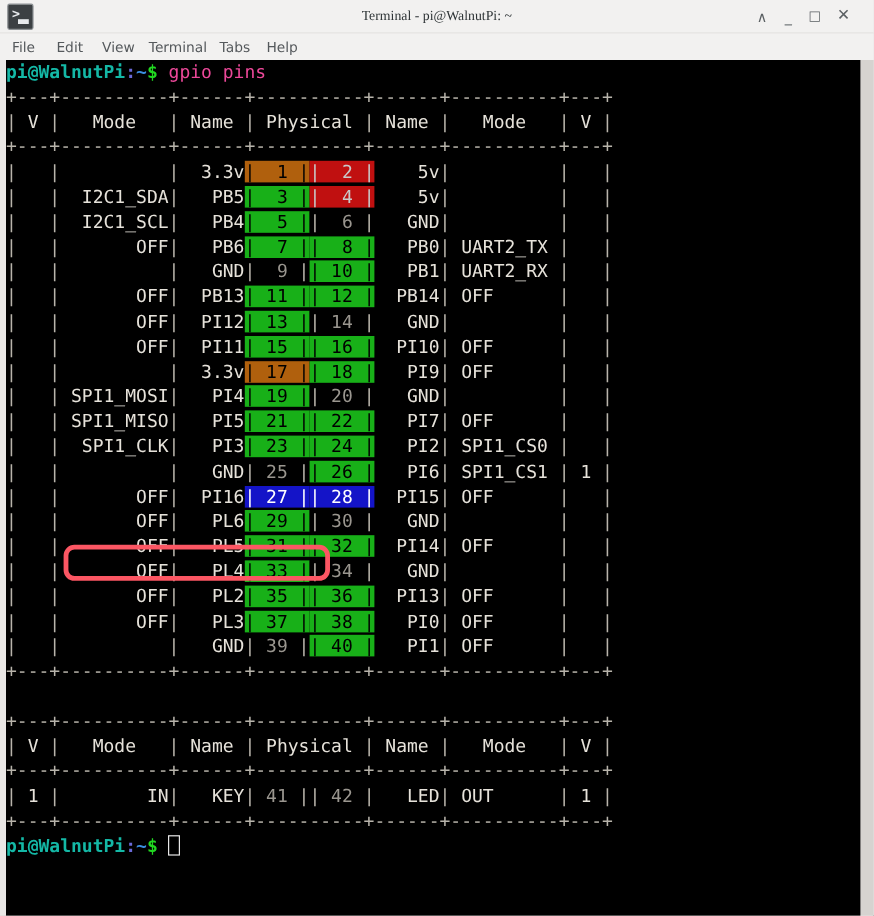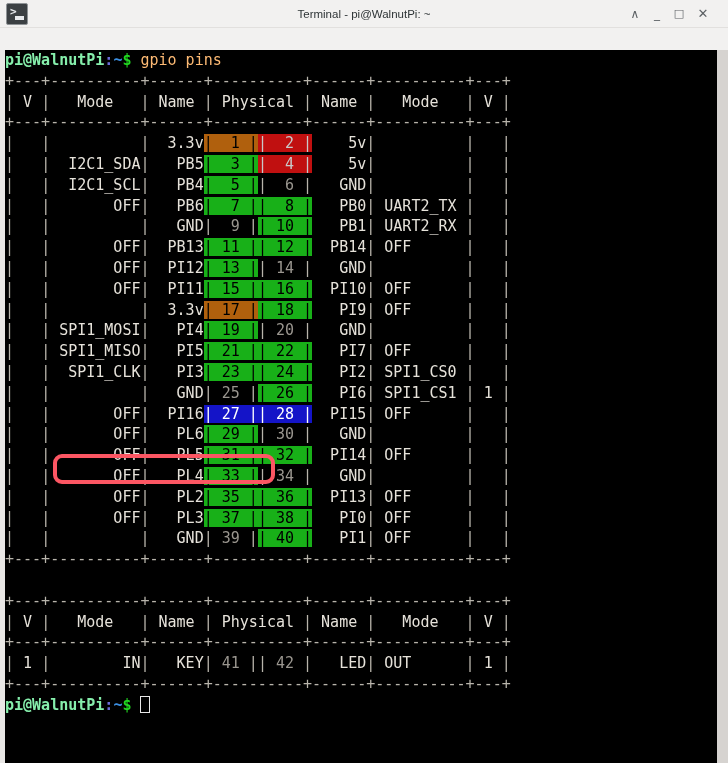--- a/index.html
+++ b/index.html
@@ -60,21 +60,21 @@
   }
   #window-title {
     position: absolute;
     left: 0; top: 0;
     width: 728px;
     height: 28px;
     line-height: 28px;
     text-align: center;
     font-size: 11.5px;
     color: #2e3436;
-    font-family: Liberation Sans, sans-serif;
+    font-family: Liberation Serif, serif;
     pointer-events: none;
   }
   .wbtn {
     position: absolute;
     top: 5px;
     width: 18px; height: 18px;
     color: #5c6164;
     font-size: 12px;
     line-height: 18px;
     text-align: center;
@@ -158,25 +158,25 @@
   .c-dim        { color: #9a968f; }
 
   
   .bg-green  { background: #18b018; color: #000000; }
   .bg-brown  { background: #b0600d; color: #000000; }
   .bg-red    { background: #c01010; color: #c9c9c9; }
   .bg-blue   { background: #1414c8; color: #ffffff; }
   .bg-black  { background: #000000; }
 
   
-  .p-user  { color: #86efac; font-weight: bold; }
+  .p-user  { color: #14b8a6; font-weight: bold; }
   .p-colon { color: #6a6ad8; font-weight: bold; }
   .p-path  { color: #3b8ee0; font-weight: bold; }
   .p-dollar{ color: #21d821; font-weight: bold; }
-  .p-cmd   { color: #fdba74; }
+  .p-cmd   { color: #ec4899; }
 
   
   #cursor {
     display: inline-block;
     width: 9.3px;
     height: 17px;
     border: 1.5px solid #e8e8e8;
     box-sizing: border-box;
     vertical-align: -3px;
   }
@@ -204,20 +204,28 @@
       <span class="glyph">&gt;</span>
       <span class="bar"></span>
     </div>
     <div id="window-title">Terminal - pi@WalnutPi: ~</div>
     <div class="wbtn" id="btn-shade">∧</div>
     <div class="wbtn" id="btn-min">_</div>
     <div class="wbtn" id="btn-max">□</div>
     <div class="wbtn" id="btn-close">✕</div>
   </div>
 
+  <div id="menubar">
+      <div class="menu-item" style="left: 10px;">File</div>
+      <div class="menu-item" style="left: 47px;">Edit</div>
+      <div class="menu-item" style="left: 85px;">View</div>
+      <div class="menu-item" style="left: 124px;">Terminal</div>
+      <div class="menu-item" style="left: 183px;">Tabs</div>
+      <div class="menu-item" style="left: 222px;">Help</div>
+    </div>
 
   <div id="terminal-frame">
     <div id="scrollbar">
       <div id="scroll-thumb"></div>
     </div>
     <div id="terminal">
       <div id="screen"><div class="line"><span class="seg p-user">pi@WalnutPi</span><span class="seg p-colon">:</span><span class="seg p-path">~</span><span class="seg p-dollar">$</span><span class="seg "> </span><span class="seg p-cmd">gpio pins</span></div><div class="line"><span class="seg c-grey">+---+----------+------+----------+------+----------+---+</span></div><div class="line"><span class="seg c-grey">|</span><span class="seg c-white"> V </span><span class="seg c-grey">|</span><span class="seg c-white">   Mode   </span><span class="seg c-grey">|</span><span class="seg c-white"> Name </span><span class="seg c-grey">|</span><span class="seg c-white"> Physical </span><span class="seg c-grey">|</span><span class="seg c-white"> Name </span><span class="seg c-grey">|</span><span class="seg c-white">   Mode   </span><span class="seg c-grey">|</span><span class="seg c-white"> V </span><span class="seg c-grey">|</span></div><div class="line"><span class="seg c-grey">+---+----------+------+----------+------+----------+---+</span></div><div class="line"><span class="seg c-grey">|</span><span class="seg c-white">   </span><span class="seg c-grey">|</span><span class="seg c-white">          </span><span class="seg c-grey">|</span><span class="seg c-white">  3.3v</span><span class="seg bg-brown"><span class="">|</span><span class="">  1</span><span class=""> |</span></span><span class="seg bg-red"><span class="">|</span><span class="">  2</span><span class=""> |</span></span><span class="seg c-white">    5v</span><span class="seg c-grey">|</span><span class="seg c-white">          </span><span class="seg c-grey">|</span><span class="seg c-white">   </span><span class="seg c-grey">|</span></div><div class="line"><span class="seg c-grey">|</span><span class="seg c-white">   </span><span class="seg c-grey">|</span><span class="seg c-white">  I2C1_SDA</span><span class="seg c-grey">|</span><span class="seg c-white">   PB5</span><span class="seg bg-green"><span class="">|</span><span class="">  3</span><span class=""> |</span></span><span class="seg bg-red"><span class="">|</span><span class="">  4</span><span class=""> |</span></span><span class="seg c-white">    5v</span><span class="seg c-grey">|</span><span class="seg c-white">          </span><span class="seg c-grey">|</span><span class="seg c-white">   </span><span class="seg c-grey">|</span></div><div class="line"><span class="seg c-grey">|</span><span class="seg c-white">   </span><span class="seg c-grey">|</span><span class="seg c-white">  I2C1_SCL</span><span class="seg c-grey">|</span><span class="seg c-white">   PB4</span><span class="seg bg-green"><span class="">|</span><span class="">  5</span><span class=""> |</span></span><span class="seg bg-black"><span class="c-grey">|</span><span class="c-dim">  6</span><span class="c-grey"> |</span></span><span class="seg c-white">   GND</span><span class="seg c-grey">|</span><span class="seg c-white">          </span><span class="seg c-grey">|</span><span class="seg c-white">   </span><span class="seg c-grey">|</span></div><div class="line"><span class="seg c-grey">|</span><span class="seg c-white">   </span><span class="seg c-grey">|</span><span class="seg c-white">       OFF</span><span class="seg c-grey">|</span><span class="seg c-white">   PB6</span><span class="seg bg-green"><span class="">|</span><span class="">  7</span><span class=""> |</span></span><span class="seg bg-green"><span class="">|</span><span class="">  8</span><span class=""> |</span></span><span class="seg c-white">   PB0</span><span class="seg c-grey">|</span><span class="seg c-white"> UART2_TX </span><span class="seg c-grey">|</span><span class="seg c-white">   </span><span class="seg c-grey">|</span></div><div class="line"><span class="seg c-grey">|</span><span class="seg c-white">   </span><span class="seg c-grey">|</span><span class="seg c-white">          </span><span class="seg c-grey">|</span><span class="seg c-white">   GND</span><span class="seg bg-black"><span class="c-grey">|</span><span class="c-dim">  9</span><span class="c-grey"> |</span></span><span class="seg bg-green"><span class="">|</span><span class=""> 10</span><span class=""> |</span></span><span class="seg c-white">   PB1</span><span class="seg c-grey">|</span><span class="seg c-white"> UART2_RX </span><span class="seg c-grey">|</span><span class="seg c-white">   </span><span class="seg c-grey">|</span></div><div class="line"><span class="seg c-grey">|</span><span class="seg c-white">   </span><span class="seg c-grey">|</span><span class="seg c-white">       OFF</span><span class="seg c-grey">|</span><span class="seg c-white">  PB13</span><span class="seg bg-green"><span class="">|</span><span class=""> 11</span><span class=""> |</span></span><span class="seg bg-green"><span class="">|</span><span class=""> 12</span><span class=""> |</span></span><span class="seg c-white">  PB14</span><span class="seg c-grey">|</span><span class="seg c-white"> OFF      </span><span class="seg c-grey">|</span><span class="seg c-white">   </span><span class="seg c-grey">|</span></div><div class="line"><span class="seg c-grey">|</span><span class="seg c-white">   </span><span class="seg c-grey">|</span><span class="seg c-white">       OFF</span><span class="seg c-grey">|</span><span class="seg c-white">  PI12</span><span class="seg bg-green"><span class="">|</span><span class=""> 13</span><span class=""> |</span></span><span class="seg bg-black"><span class="c-grey">|</span><span class="c-dim"> 14</span><span class="c-grey"> |</span></span><span class="seg c-white">   GND</span><span class="seg c-grey">|</span><span class="seg c-white">          </span><span class="seg c-grey">|</span><span class="seg c-white">   </span><span class="seg c-grey">|</span></div><div class="line"><span class="seg c-grey">|</span><span class="seg c-white">   </span><span class="seg c-grey">|</span><span class="seg c-white">       OFF</span><span class="seg c-grey">|</span><span class="seg c-white">  PI11</span><span class="seg bg-green"><span class="">|</span><span class=""> 15</span><span class=""> |</span></span><span class="seg bg-green"><span class="">|</span><span class=""> 16</span><span class=""> |</span></span><span class="seg c-white">  PI10</span><span class="seg c-grey">|</span><span class="seg c-white"> OFF      </span><span class="seg c-grey">|</span><span class="seg c-white">   </span><span class="seg c-grey">|</span></div><div class="line"><span class="seg c-grey">|</span><span class="seg c-white">   </span><span class="seg c-grey">|</span><span class="seg c-white">          </span><span class="seg c-grey">|</span><span class="seg c-white">  3.3v</span><span class="seg bg-brown"><span class="">|</span><span class=""> 17</span><span class=""> |</span></span><span class="seg bg-green"><span class="">|</span><span class=""> 18</span><span class=""> |</span></span><span class="seg c-white">   PI9</span><span class="seg c-grey">|</span><span class="seg c-white"> OFF      </span><span class="seg c-grey">|</span><span class="seg c-white">   </span><span class="seg c-grey">|</span></div><div class="line"><span class="seg c-grey">|</span><span class="seg c-white">   </span><span class="seg c-grey">|</span><span class="seg c-white"> SPI1_MOSI</span><span class="seg c-grey">|</span><span class="seg c-white">   PI4</span><span class="seg bg-green"><span class="">|</span><span class=""> 19</span><span class=""> |</span></span><span class="seg bg-black"><span class="c-grey">|</span><span class="c-dim"> 20</span><span class="c-grey"> |</span></span><span class="seg c-white">   GND</span><span class="seg c-grey">|</span><span class="seg c-white">          </span><span class="seg c-grey">|</span><span class="seg c-white">   </span><span class="seg c-grey">|</span></div><div class="line"><span class="seg c-grey">|</span><span class="seg c-white">   </span><span class="seg c-grey">|</span><span class="seg c-white"> SPI1_MISO</span><span class="seg c-grey">|</span><span class="seg c-white">   PI5</span><span class="seg bg-green"><span class="">|</span><span class=""> 21</span><span class=""> |</span></span><span class="seg bg-green"><span class="">|</span><span class=""> 22</span><span class=""> |</span></span><span class="seg c-white">   PI7</span><span class="seg c-grey">|</span><span class="seg c-white"> OFF      </span><span class="seg c-grey">|</span><span class="seg c-white">   </span><span class="seg c-grey">|</span></div><div class="line"><span class="seg c-grey">|</span><span class="seg c-white">   </span><span class="seg c-grey">|</span><span class="seg c-white">  SPI1_CLK</span><span class="seg c-grey">|</span><span class="seg c-white">   PI3</span><span class="seg bg-green"><span class="">|</span><span class=""> 23</span><span class=""> |</span></span><span class="seg bg-green"><span class="">|</span><span class=""> 24</span><span class=""> |</span></span><span class="seg c-white">   PI2</span><span class="seg c-grey">|</span><span class="seg c-white"> SPI1_CS0 </span><span class="seg c-grey">|</span><span class="seg c-white">   </span><span class="seg c-grey">|</span></div><div class="line"><span class="seg c-grey">|</span><span class="seg c-white">   </span><span class="seg c-grey">|</span><span class="seg c-white">          </span><span class="seg c-grey">|</span><span class="seg c-white">   GND</span><span class="seg bg-black"><span class="c-grey">|</span><span class="c-dim"> 25</span><span class="c-grey"> |</span></span><span class="seg bg-green"><span class="">|</span><span class=""> 26</span><span class=""> |</span></span><span class="seg c-white">   PI6</span><span class="seg c-grey">|</span><span class="seg c-white"> SPI1_CS1 </span><span class="seg c-grey">|</span><span class="seg c-white"> 1 </span><span class="seg c-grey">|</span></div><div class="line"><span class="seg c-grey">|</span><span class="seg c-white">   </span><span class="seg c-grey">|</span><span class="seg c-white">       OFF</span><span class="seg c-grey">|</span><span class="seg c-white">  PI16</span><span class="seg bg-blue"><span class="">|</span><span class=""> 27</span><span class=""> |</span></span><span class="seg bg-blue"><span class="">|</span><span class=""> 28</span><span class=""> |</span></span><span class="seg c-white">  PI15</span><span class="seg c-grey">|</span><span class="seg c-white"> OFF      </span><span class="seg c-grey">|</span><span class="seg c-white">   </span><span class="seg c-grey">|</span></div><div class="line"><span class="seg c-grey">|</span><span class="seg c-white">   </span><span class="seg c-grey">|</span><span class="seg c-white">       OFF</span><span class="seg c-grey">|</span><span class="seg c-white">   PL6</span><span class="seg bg-green"><span class="">|</span><span class=""> 29</span><span class=""> |</span></span><span class="seg bg-black"><span class="c-grey">|</span><span class="c-dim"> 30</span><span class="c-grey"> |</span></span><span class="seg c-white">   GND</span><span class="seg c-grey">|</span><span class="seg c-white">          </span><span class="seg c-grey">|</span><span class="seg c-white">   </span><span class="seg c-grey">|</span></div><div class="line"><span class="seg c-grey">|</span><span class="seg c-white">   </span><span class="seg c-grey">|</span><span class="seg c-white">       OFF</span><span class="seg c-grey">|</span><span class="seg c-white">   PL5</span><span class="seg bg-green"><span class="">|</span><span class=""> 31</span><span class=""> |</span></span><span class="seg bg-green"><span class="">|</span><span class=""> 32</span><span class=""> |</span></span><span class="seg c-white">  PI14</span><span class="seg c-grey">|</span><span class="seg c-white"> OFF      </span><span class="seg c-grey">|</span><span class="seg c-white">   </span><span class="seg c-grey">|</span></div><div class="line"><span class="seg c-grey">|</span><span class="seg c-white">   </span><span class="seg c-grey">|</span><span class="seg c-white">       OFF</span><span class="seg c-grey">|</span><span class="seg c-white">   PL4</span><span class="seg bg-green"><span class="">|</span><span class=""> 33</span><span class=""> |</span></span><span class="seg bg-black"><span class="c-grey">|</span><span class="c-dim"> 34</span><span class="c-grey"> |</span></span><span class="seg c-white">   GND</span><span class="seg c-grey">|</span><span class="seg c-white">          </span><span class="seg c-grey">|</span><span class="seg c-white">   </span><span class="seg c-grey">|</span></div><div class="line"><span class="seg c-grey">|</span><span class="seg c-white">   </span><span class="seg c-grey">|</span><span class="seg c-white">       OFF</span><span class="seg c-grey">|</span><span class="seg c-white">   PL2</span><span class="seg bg-green"><span class="">|</span><span class=""> 35</span><span class=""> |</span></span><span class="seg bg-green"><span class="">|</span><span class=""> 36</span><span class=""> |</span></span><span class="seg c-white">  PI13</span><span class="seg c-grey">|</span><span class="seg c-white"> OFF      </span><span class="seg c-grey">|</span><span class="seg c-white">   </span><span class="seg c-grey">|</span></div><div class="line"><span class="seg c-grey">|</span><span class="seg c-white">   </span><span class="seg c-grey">|</span><span class="seg c-white">       OFF</span><span class="seg c-grey">|</span><span class="seg c-white">   PL3</span><span class="seg bg-green"><span class="">|</span><span class=""> 37</span><span class=""> |</span></span><span class="seg bg-green"><span class="">|</span><span class=""> 38</span><span class=""> |</span></span><span class="seg c-white">   PI0</span><span class="seg c-grey">|</span><span class="seg c-white"> OFF      </span><span class="seg c-grey">|</span><span class="seg c-white">   </span><span class="seg c-grey">|</span></div><div class="line"><span class="seg c-grey">|</span><span class="seg c-white">   </span><span class="seg c-grey">|</span><span class="seg c-white">          </span><span class="seg c-grey">|</span><span class="seg c-white">   GND</span><span class="seg bg-black"><span class="c-grey">|</span><span class="c-dim"> 39</span><span class="c-grey"> |</span></span><span class="seg bg-green"><span class="">|</span><span class=""> 40</span><span class=""> |</span></span><span class="seg c-white">   PI1</span><span class="seg c-grey">|</span><span class="seg c-white"> OFF      </span><span class="seg c-grey">|</span><span class="seg c-white">   </span><span class="seg c-grey">|</span></div><div class="line"><span class="seg c-grey">+---+----------+------+----------+------+----------+---+</span></div><div class="line"></div><div class="line"><span class="seg c-grey">+---+----------+------+----------+------+----------+---+</span></div><div class="line"><span class="seg c-grey">|</span><span class="seg c-white"> V </span><span class="seg c-grey">|</span><span class="seg c-white">   Mode   </span><span class="seg c-grey">|</span><span class="seg c-white"> Name </span><span class="seg c-grey">|</span><span class="seg c-white"> Physical </span><span class="seg c-grey">|</span><span class="seg c-white"> Name </span><span class="seg c-grey">|</span><span class="seg c-white">   Mode   </span><span class="seg c-grey">|</span><span class="seg c-white"> V </span><span class="seg c-grey">|</span></div><div class="line"><span class="seg c-grey">+---+----------+------+----------+------+----------+---+</span></div><div class="line"><span class="seg c-grey">|</span><span class="seg c-white"> 1 </span><span class="seg c-grey">|</span><span class="seg c-white">        IN</span><span class="seg c-grey">|</span><span class="seg c-white">   KEY</span><span class="seg bg-black"><span class="c-grey">|</span><span class="c-dim"> 41</span><span class="c-grey"> |</span></span><span class="seg bg-black"><span class="c-grey">|</span><span class="c-dim"> 42</span><span class="c-grey"> |</span></span><span class="seg c-white">   LED</span><span class="seg c-grey">|</span><span class="seg c-white"> OUT      </span><span class="seg c-grey">|</span><span class="seg c-white"> 1 </span><span class="seg c-grey">|</span></div><div class="line"><span class="seg c-grey">+---+----------+------+----------+------+----------+---+</span></div><div class="line"><span class="seg p-user">pi@WalnutPi</span><span class="seg p-colon">:</span><span class="seg p-path">~</span><span class="seg p-dollar">$</span><span class="seg "> </span><span id="cursor"></span></div></div>
       <div id="annotation"></div>
     </div>
   </div>

